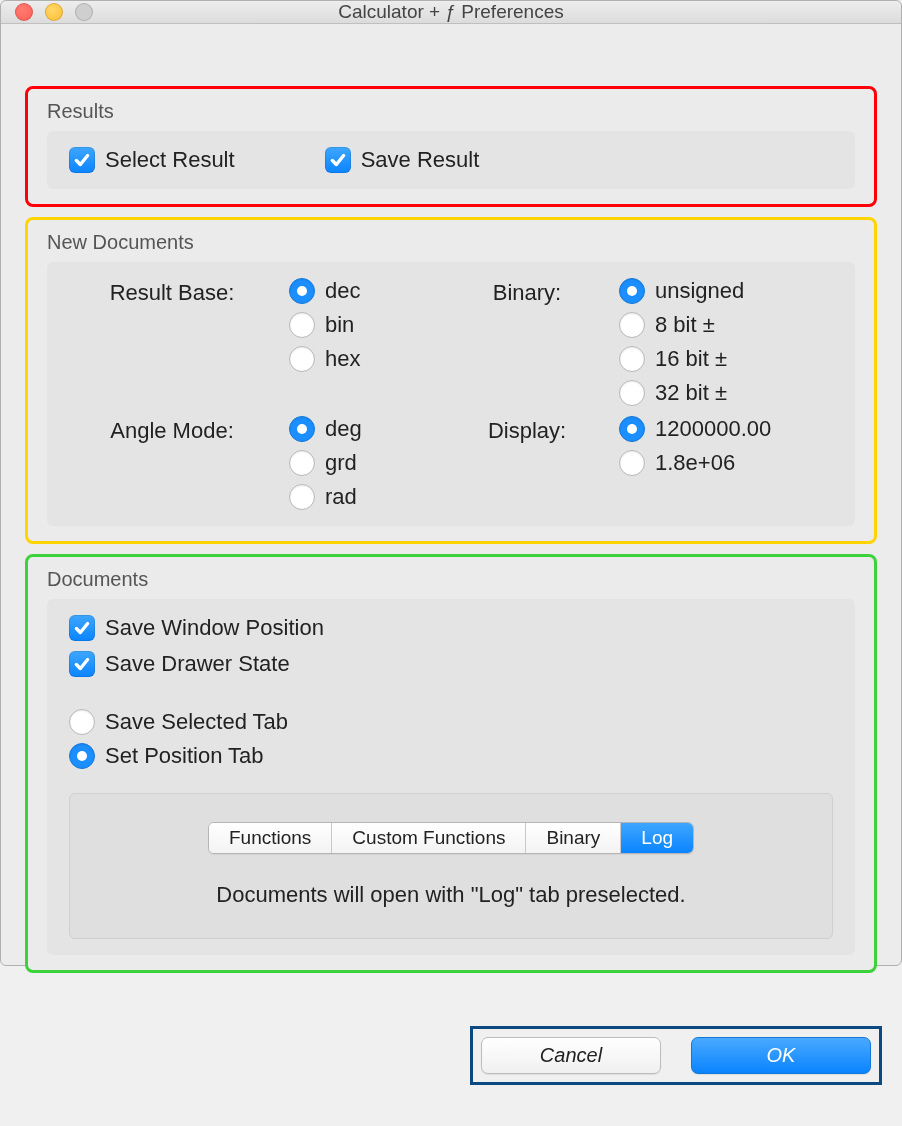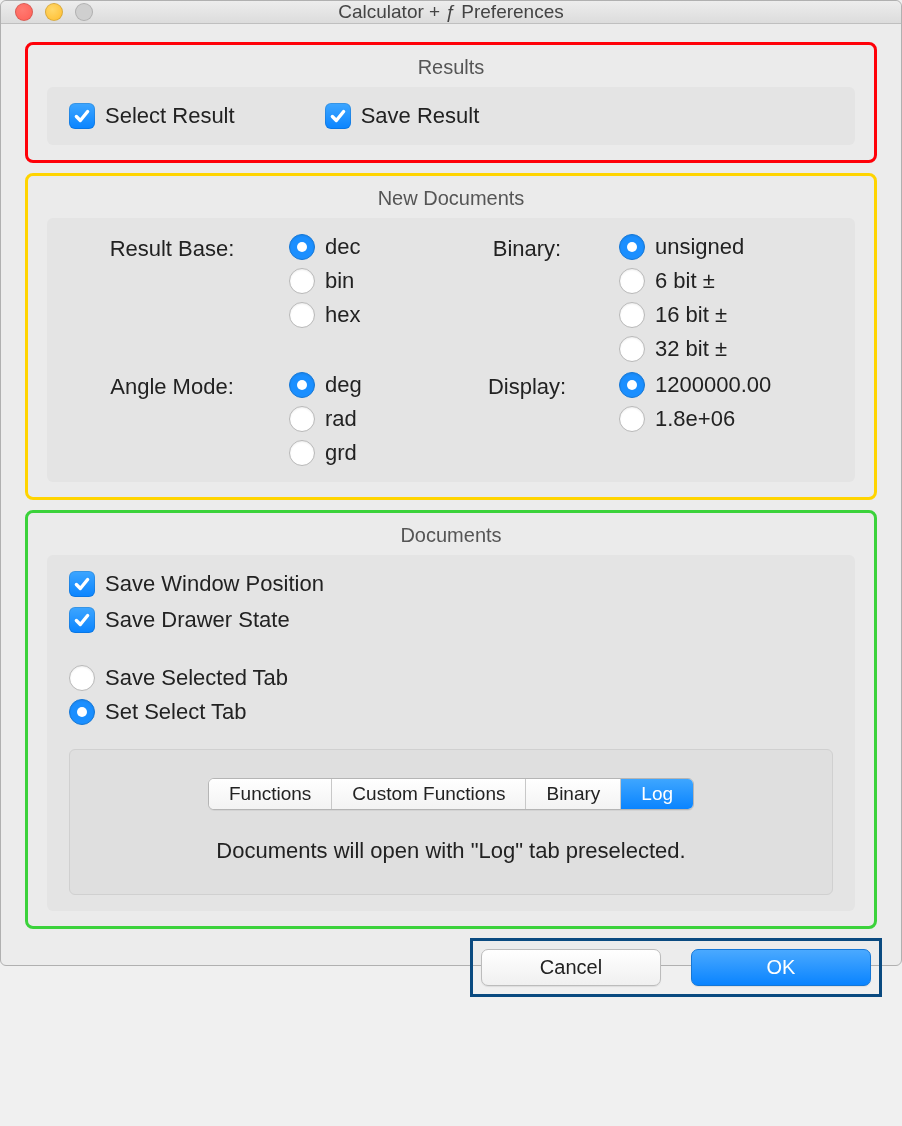--- a/index.html
+++ b/index.html
@@ -13,20 +13,21 @@
     overflow: hidden;
   }
   .window {
     width: 902px;
     height: 966px;
     background: #ececec;
     border: 1px solid #b0b0b0;
     border-radius: 6px;
     display: flex;
     flex-direction: column;
+    gap: 44px;
   }
   .titlebar {
     height: 40px;
     background: linear-gradient(#ededed, #dcdcdc);
     border-bottom: 1px solid #bfbfbf;
     display: flex;
     align-items: center;
     position: relative;
     border-radius: 6px 6px 0 0;
   }
@@ -64,21 +65,20 @@
   }
   .group.hl-red { outline: 3px solid #ff0008; outline-offset: -1px; }
   .group.hl-yellow { outline: 3px solid #ffd400; outline-offset: -1px; }
   .group.hl-green { outline: 3px solid #3bd23b; outline-offset: -1px; }
   .group-title {
     font-size: 20px;
     color: #555;
     position: relative;
     top: -4px;
     margin-bottom: 4px;
-    text-align: center;
   }
   .inner {
     background: #e4e4e4;
     border-radius: 6px;
     padding: 16px 22px 16px 22px;
   }
   
   .chk-row { display: flex; gap: 90px; }
   .chk {
     display: flex; align-items: flex-start; gap: 10px;
@@ -176,20 +176,21 @@
     display: flex;
     justify-content: flex-end;
     padding: 8px 26px 22px 26px;
   }
   .btn-row {
     outline: 3px solid #0a4a80;
     outline-offset: 4px;
     padding: 4px;
     display: flex;
     gap: 30px;
+    font-style: italic;
   }
   .btn {
     min-width: 180px;
     text-align: center;
     font-size: 20px;
     padding: 6px 10px;
     border-radius: 7px;
     border: 1px solid #bcbcbc;
     background: linear-gradient(#fff, #f0f0f0);
     color: #222;
@@ -260,45 +261,45 @@
               </div>
             </div>
           <div class="col-label">Binary:</div>
           <div class="radios">
               <div class="radio">
                 <span class="rcirc sel"></span>
                 <span>unsigned</span>
               </div>
               <div class="radio">
                 <span class="rcirc"></span>
-                <span>6 bit ±</span>
+                <span>8 bit ±</span>
               </div>
               <div class="radio">
                 <span class="rcirc"></span>
                 <span>16 bit ±</span>
               </div>
               <div class="radio">
                 <span class="rcirc"></span>
                 <span>32 bit ±</span>
               </div>
             </div>
 
           <div class="col-label" style="grid-row:2">Angle Mode:</div>
           <div class="radios" style="grid-row:2">
               <div class="radio">
                 <span class="rcirc sel"></span>
                 <span>deg</span>
               </div>
               <div class="radio">
                 <span class="rcirc"></span>
+                <span>grd</span>
+              </div>
+              <div class="radio">
+                <span class="rcirc"></span>
                 <span>rad</span>
-              </div>
-              <div class="radio">
-                <span class="rcirc"></span>
-                <span>grd</span>
               </div>
             </div>
           <div class="col-label" style="grid-row:2">Display:</div>
           <div class="radios" style="grid-row:2">
               <div class="radio">
                 <span class="rcirc sel"></span>
                 <span>1200000.00</span>
               </div>
               <div class="radio">
                 <span class="rcirc"></span>
@@ -330,21 +331,21 @@
             <span>Save Drawer State</span>
           </div>
           <div class="section-space"></div>
           <div class="radios">
               <div class="radio">
                 <span class="rcirc"></span>
                 <span>Save Selected Tab</span>
               </div>
               <div class="radio">
                 <span class="rcirc sel"></span>
-                <span>Set Select Tab</span>
+                <span>Set Position Tab</span>
               </div>
             </div>
 
           <div class="tab-panel">
             <div class="seg">
                 <div class="seg-inner">
                   <div class="seg-btn">Functions</div>
                   <div class="seg-btn">Custom Functions</div>
                   <div class="seg-btn">Binary</div>
                   <div class="seg-btn sel">Log</div>

